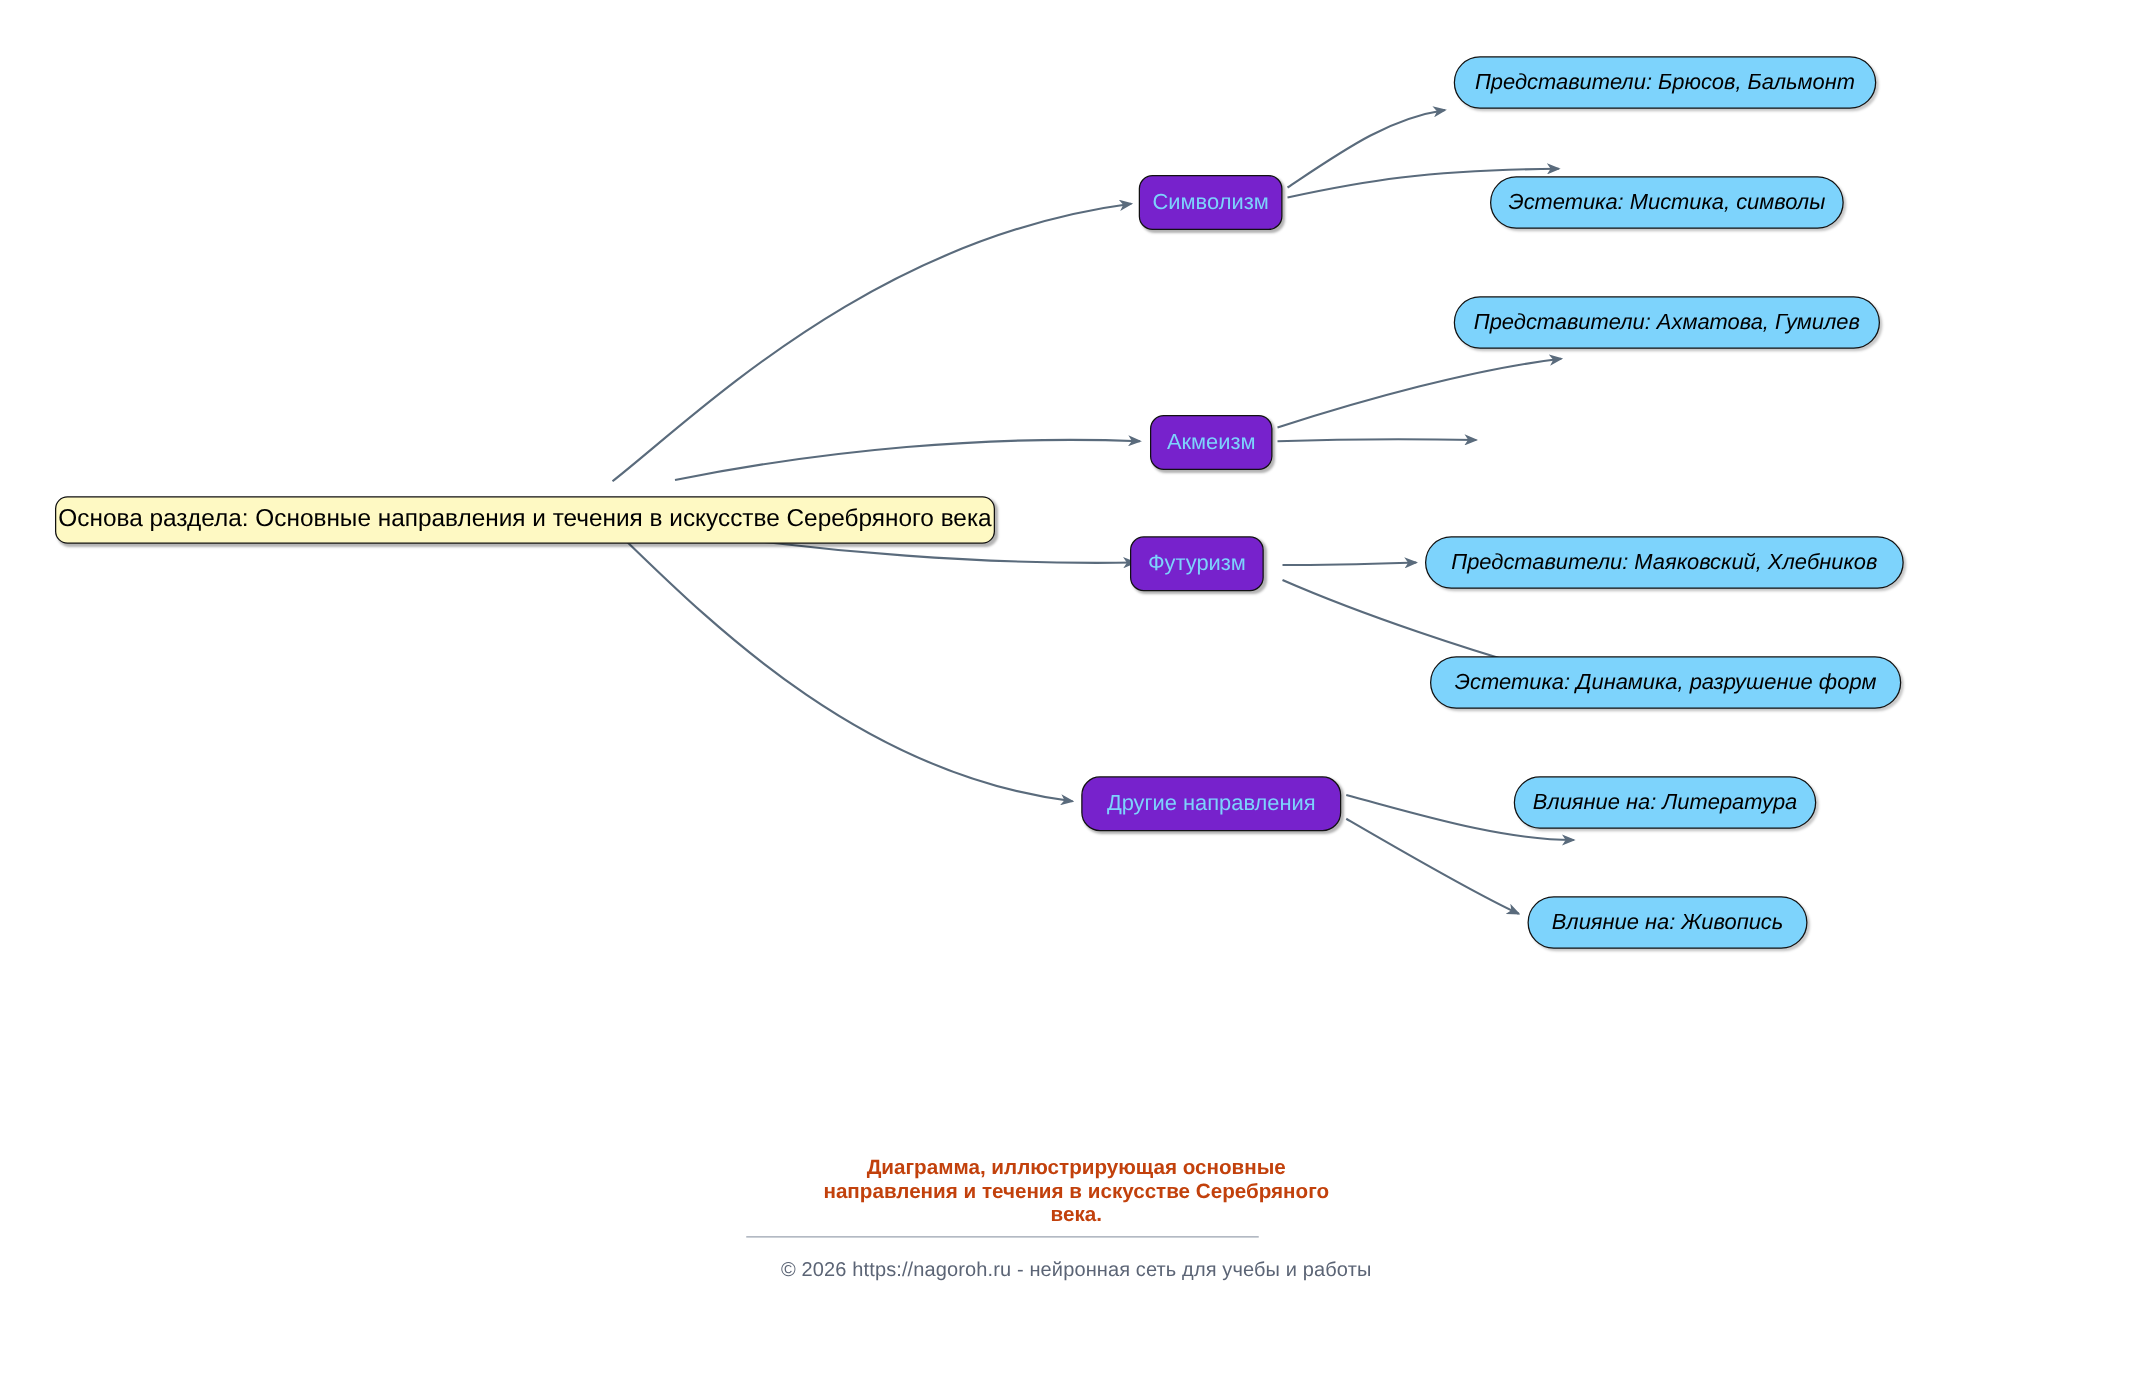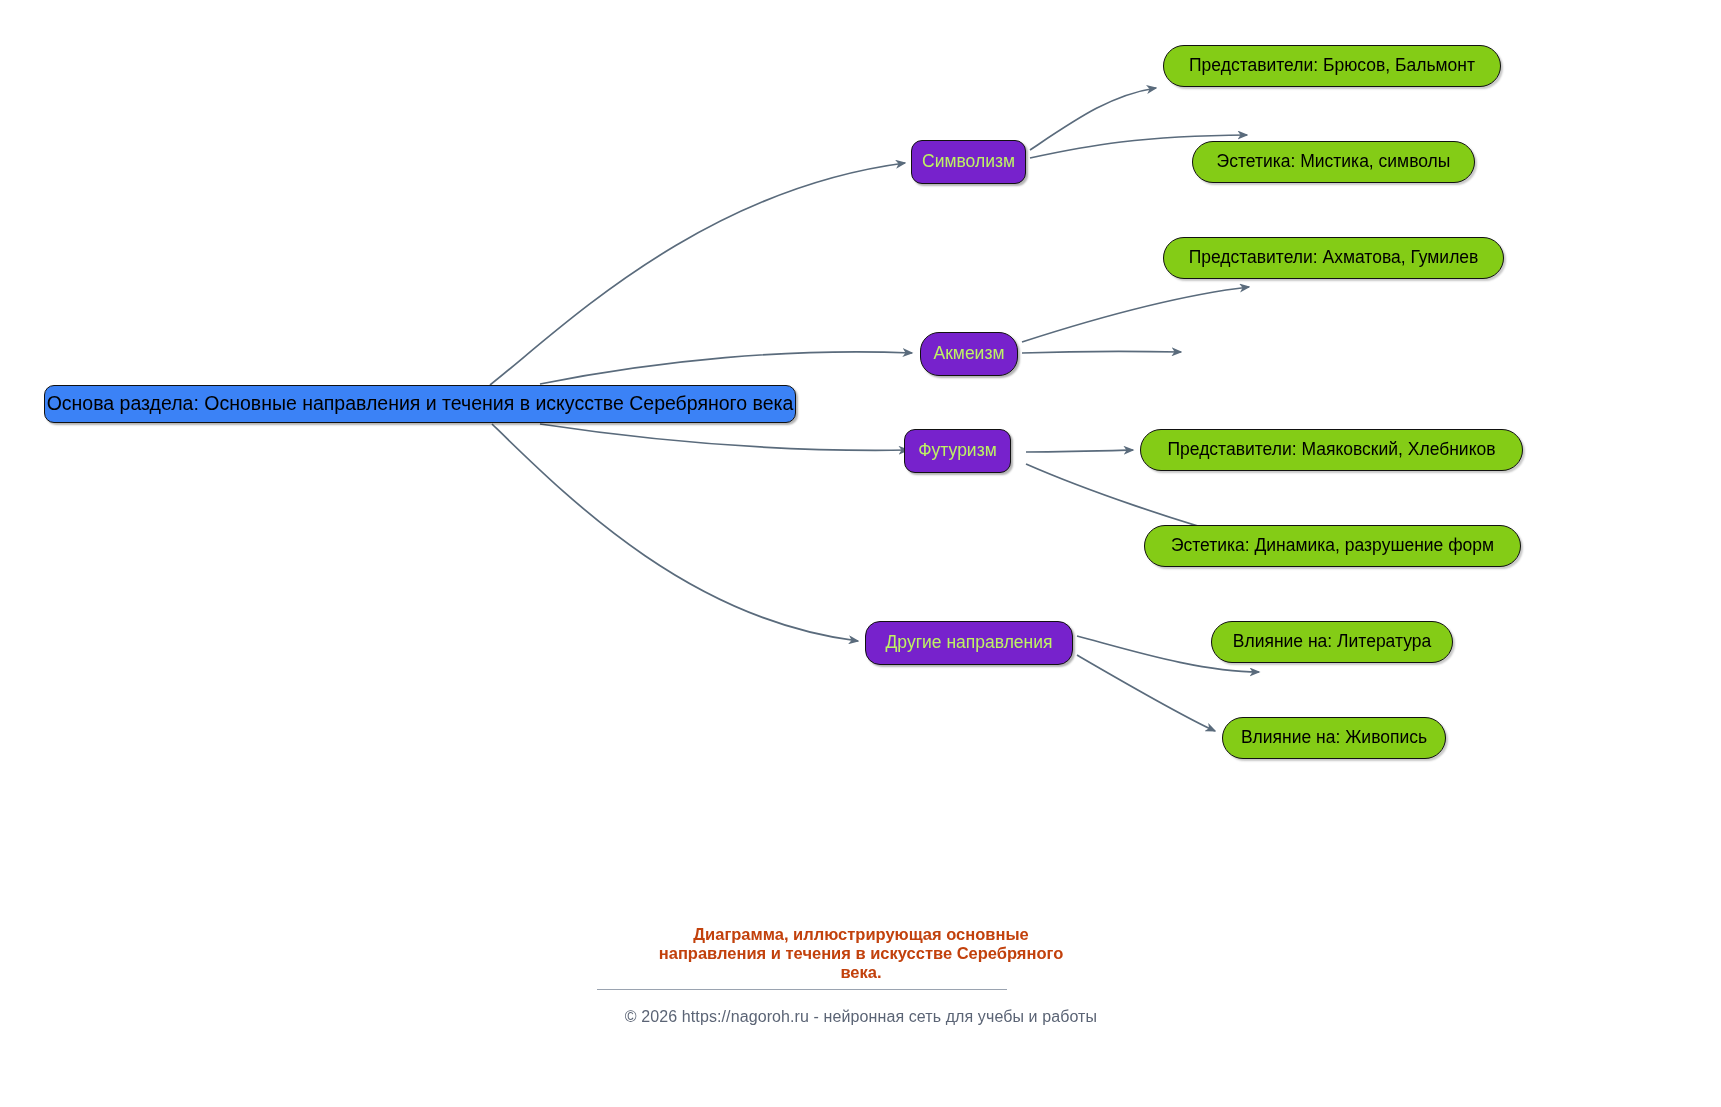--- a/index.html
+++ b/index.html
@@ -24,45 +24,47 @@
   }
   .node {
     position: absolute;
     display: flex;
     align-items: center;
     justify-content: center;
     white-space: nowrap;
     line-height: 1;
   }
   .node-root {
-    background: #3b82f6;
+    background: #fef9c3;
     border: 1.6px solid #111111;
     border-radius: 10px;
     color: #000000;
     font-size: 19.5px;
     padding: 0 16px;
     box-shadow: 2px 2px 2px rgba(0,0,0,0.30);
+    margin-top: 12px;
   }
   .node-branch {
     background: #7722cc;
     border: 1.6px solid #111111;
     border-radius: 11px;
-    color: #bef264;
+    color: #7dd3fc;
     font-size: 17.5px;
     padding: 0 14px;
     box-shadow: 2px 2px 2px rgba(0,0,0,0.30);
   }
   .node-leaf {
-    background: #84cc16;
+    background: #7dd3fc;
     border: 1.7px solid #111111;
     border-radius: 22px;
     color: #000000;
     font-size: 17.5px;
     padding: 0 18px;
     box-shadow: 2px 2px 2px rgba(0,0,0,0.22);
+    font-style: italic;
   }
   #caption {
     position: absolute;
     left: 461px;
     top: 925px;
     width: 800px;
     text-align: center;
     color: #c2410c;
     font-size: 16.5px;
     font-weight: bold;
@@ -126,21 +128,21 @@
   <div class="node node-branch" style="left:911px; top:140px; width:115px; height:44px;">
     <span>Символизм</span>
   </div>
   <div class="node node-leaf" style="left:1163px; top:45px; width:338px; height:42px;">
     <span>Представители: Брюсов, Бальмонт</span>
   </div>
   <div class="node node-leaf" style="left:1192px; top:141px; width:283px; height:42px;">
     <span>Эстетика: Мистика, символы</span>
   </div>
 
-  <div class="node node-branch" style="left:920px; top:332px; width:98px; height:44px;border-radius:19px;">
+  <div class="node node-branch" style="left:920px; top:332px; width:98px; height:44px;">
     <span>Акмеизм</span>
   </div>
   <div class="node node-leaf" style="left:1163px; top:237px; width:341px; height:42px;">
     <span>Представители: Ахматова, Гумилев</span>
   </div>
 
   <div class="node node-branch" style="left:884px; top:429px; width:107px; height:44px;margin-left:20px;">
     <span>Футуризм</span>
   </div>
   <div class="node node-leaf" style="left:1140px; top:429px; width:383px; height:42px;">

